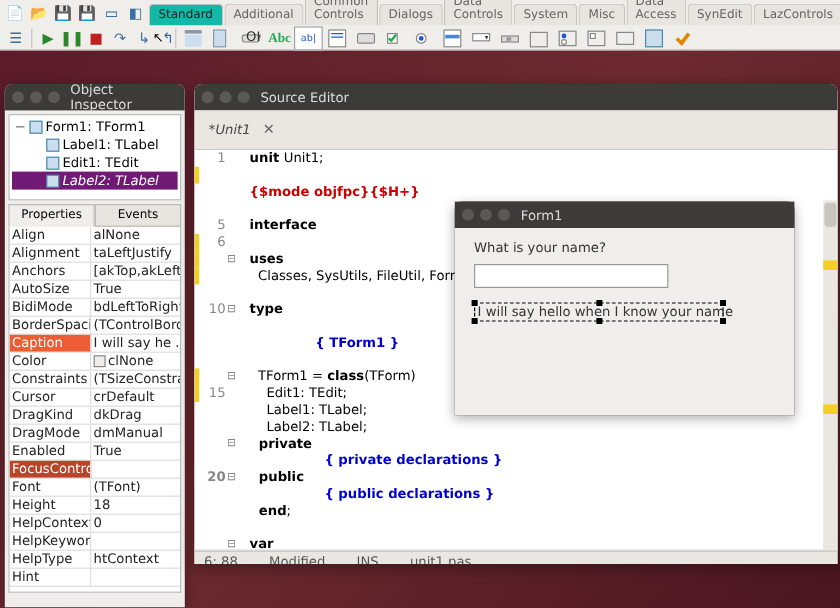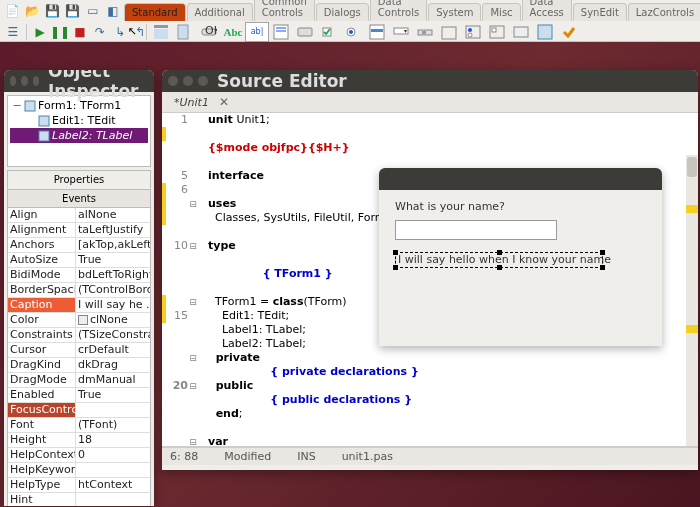--- a/index.html
+++ b/index.html
@@ -5,49 +5,49 @@
 *{box-sizing:border-box;margin:0;padding:0;font-family:"DejaVu Sans",Verdana,sans-serif;font-size:11px;}
 html,body{width:700px;height:507px;overflow:hidden;}
 body{background:linear-gradient(135deg,#5a1a2a 0%,#6d2a30 50%,#4a1520 100%);position:relative;}
 
 .toolbar-strip{position:absolute;left:0;top:0;right:0;height:42px;background:#f0eeeb;border-bottom:1px solid #c8c4bf;}
 .toolbar-row{display:flex;align-items:center;height:21px;gap:2px;padding:0 4px;}
 .tb-icon{width:18px;height:18px;display:flex;align-items:center;justify-content:center;font-size:12px;color:#3a6ea5;cursor:pointer;border-radius:2px;}
 .tb-sep{width:1px;height:16px;background:#c8c4bf;margin:0 2px;}
 .comp-tabs{display:flex;align-items:flex-end;height:21px;margin-left:120px;position:absolute;top:0;}
 .comp-tab{padding:3px 7px;background:#e8e5e0;border:1px solid #c8c4bf;border-bottom:none;border-radius:4px 4px 0 0;margin-right:1px;color:#666;font-size:10px;cursor:pointer;}
-.comp-tab.active{background:#c2410c;color:#222;}
+.comp-tab.active{background:#14b8a6;color:#222;}
 .palette-row{position:absolute;top:21px;left:120px;right:0;height:21px;display:flex;align-items:center;gap:0;}
 .palette-icon{width:24px;height:20px;display:flex;align-items:center;justify-content:center;border:1px solid transparent;cursor:pointer;}
 .palette-icon svg{width:16px;height:16px;}
 
 .window{position:absolute;background:#f0eeeb;border-radius:6px 6px 0 0;box-shadow:0 3px 12px rgba(0,0,0,0.35);overflow:hidden;}
 .titlebar{height:22px;background:#3c3b37;display:flex;align-items:center;padding:0 6px;gap:5px;}
 .tb-btn{width:10px;height:10px;border-radius:50%;background:#5a5955;}
-.titlebar-text{color:#ddd;font-size:17px;margin-left:4px;font-weight:bold;}
+.titlebar-text{color:#ddd;font-size:11px;margin-left:4px;font-weight:normal;}
 
 .obj-insp{left:4px;top:70px;width:150px;height:436px;}
 .oi-tree{background:#fff;border:1px solid #bbb;margin:3px;height:72px;padding:2px;overflow:hidden;}
 .oi-tree-row{display:flex;align-items:center;height:15px;gap:2px;white-space:nowrap;}
 .oi-tree-row.sel{background:#701a75;color:#fff;font-style:italic;}
 .tree-toggle{width:10px;text-align:center;color:#666;cursor:pointer;}
 .tree-icon{display:inline-flex;width:12px;height:12px;}
-.prop-tabs{display:flex;margin:2px 3px 0 3px;flex-direction:column;}
+.prop-tabs{display:flex;margin:2px 3px 0 3px;}
 .prop-tab{flex:1;text-align:center;padding:3px 0;background:#e8e5e0;border:1px solid #bbb;cursor:pointer;font-size:10px;}
 .prop-tab.active{background:#f0eeeb;border-bottom-color:#f0eeeb;}
 .prop-grid{margin:0 3px 3px 3px;border:1px solid #bbb;border-top:none;height:305px;overflow:hidden;background:#fff;}
 .prop-row{display:flex;height:15px;border-bottom:1px solid #ddd;}
 .prop-row.sel .pn{background:#ed5c35;color:#fff;}
 .prop-row.sel2 .pn{background:#b8442a;color:#fff;}
 .pn{width:68px;padding:0 2px;border-right:1px solid #ddd;white-space:nowrap;overflow:hidden;color:#222;cursor:pointer;}
 .pv{flex:1;padding:0 2px;white-space:nowrap;overflow:hidden;color:#222;}
 .clr-swatch{display:inline-block;width:10px;height:10px;border:1px solid #888;vertical-align:middle;margin-right:2px;background:#f0eeeb;}
 
 .src-editor{left:162px;top:70px;width:536px;height:400px;}
-.src-tabs{height:20px;display:flex;align-items:center;padding:0 6px;gap:4px;background:#eae7e2;}
+.src-tabs{height:32px;display:flex;align-items:center;padding:0 6px;gap:4px;background:#eae7e2;}
 .src-tab{padding:2px 6px;font-style:italic;color:#444;}
 .src-tab-close{cursor:pointer;color:#666;font-size:12px;}
 .src-gutter{padding:0 6px 0 0;text-align:right;color:#888;font-family:"DejaVu Sans Mono",monospace;font-size:11px;line-height:14px;user-select:none;}
 .gut-row{display:flex;height:14px;align-items:center;justify-content:flex-end;}
 .gut-mark{width:4px;height:14px;margin-right:2px;}
 .gut-mark.y{background:#f4d020;}
 .gut-fold{width:10px;text-align:center;color:#888;cursor:pointer;font-size:9px;}
 .src-body{display:flex;background:#fff;height:335px;border-top:1px solid #ccc;border-bottom:1px solid #ccc;overflow:hidden;}
 .src-code{flex:1;font-family:"DejaVu Sans Mono",monospace;font-size:11px;line-height:14px;padding-left:4px;white-space:pre;color:#000;}
 .kw{font-weight:bold;color:#000;}
@@ -217,20 +217,29 @@
         </span>
         <span>Form1: TForm1</span>
       </div>
       <div class="oi-tree-row" style="padding-left: 16px;">
         <span class="tree-toggle"></span>
         <span class="tree-icon">
           <svg viewBox="0 0 12 12">
             <rect x="1" y="1" width="10" height="10" fill="#cde" stroke="#48a"></rect>
           </svg>
         </span>
+        <span>Label1: TLabel</span>
+      </div>
+      <div class="oi-tree-row" style="padding-left: 16px;">
+        <span class="tree-toggle"></span>
+        <span class="tree-icon">
+          <svg viewBox="0 0 12 12">
+            <rect x="1" y="1" width="10" height="10" fill="#cde" stroke="#48a"></rect>
+          </svg>
+        </span>
         <span>Edit1: TEdit</span>
       </div>
       <div class="oi-tree-row sel" style="padding-left: 16px;">
         <span class="tree-toggle"></span>
         <span class="tree-icon">
           <svg viewBox="0 0 12 12">
             <rect x="1" y="1" width="10" height="10" fill="#cde" stroke="#48a"></rect>
           </svg>
         </span>
         <span>Label2: TLabel</span>
@@ -467,20 +476,26 @@
   </div>
   <div class="src-status">
     <span>6: 88</span>
     <span>Modified</span>
     <span>INS</span>
     <span>unit1.pas</span>
   </div>
 </div>
 
 <div class="form-designer">
+  <div class="titlebar">
+    <span class="tb-btn"></span>
+    <span class="tb-btn"></span>
+    <span class="tb-btn"></span>
+    <span class="titlebar-text">Form1</span>
+  </div>
   <div class="fd-body">
     <div class="fd-label" style="left:16px;top:10px">What is your name?</div>
     <div class="fd-edit" style="left:16px;top:30px;width:162px"></div>
     <div class="fd-sel" style="left:16px;top:62px;width:208px;height:16px">
       <div class="fd-handle" style="left:-3px;top:-3px"></div>
       <div class="fd-handle" style="right:-3px;top:-3px"></div>
       <div class="fd-handle" style="left:-3px;bottom:-3px"></div>
       <div class="fd-handle" style="right:-3px;bottom:-3px"></div>
       <div class="fd-handle" style="left:50%;top:-3px;margin-left:-2px"></div>
       <div class="fd-handle" style="left:50%;bottom:-3px;margin-left:-2px"></div>

